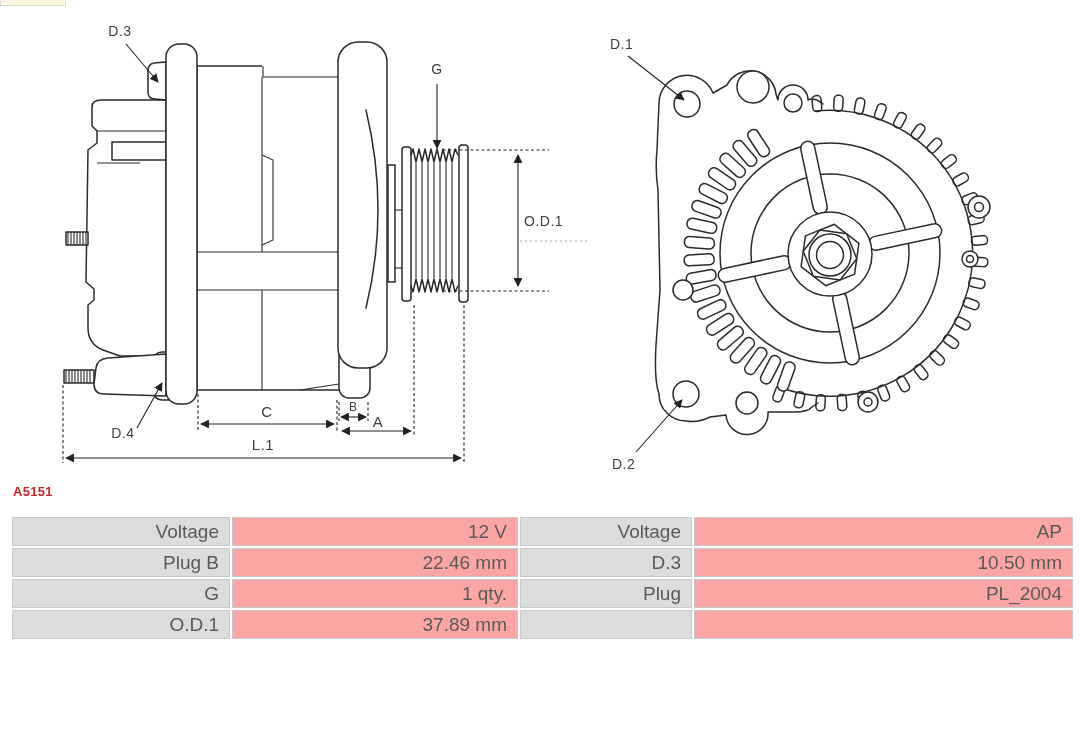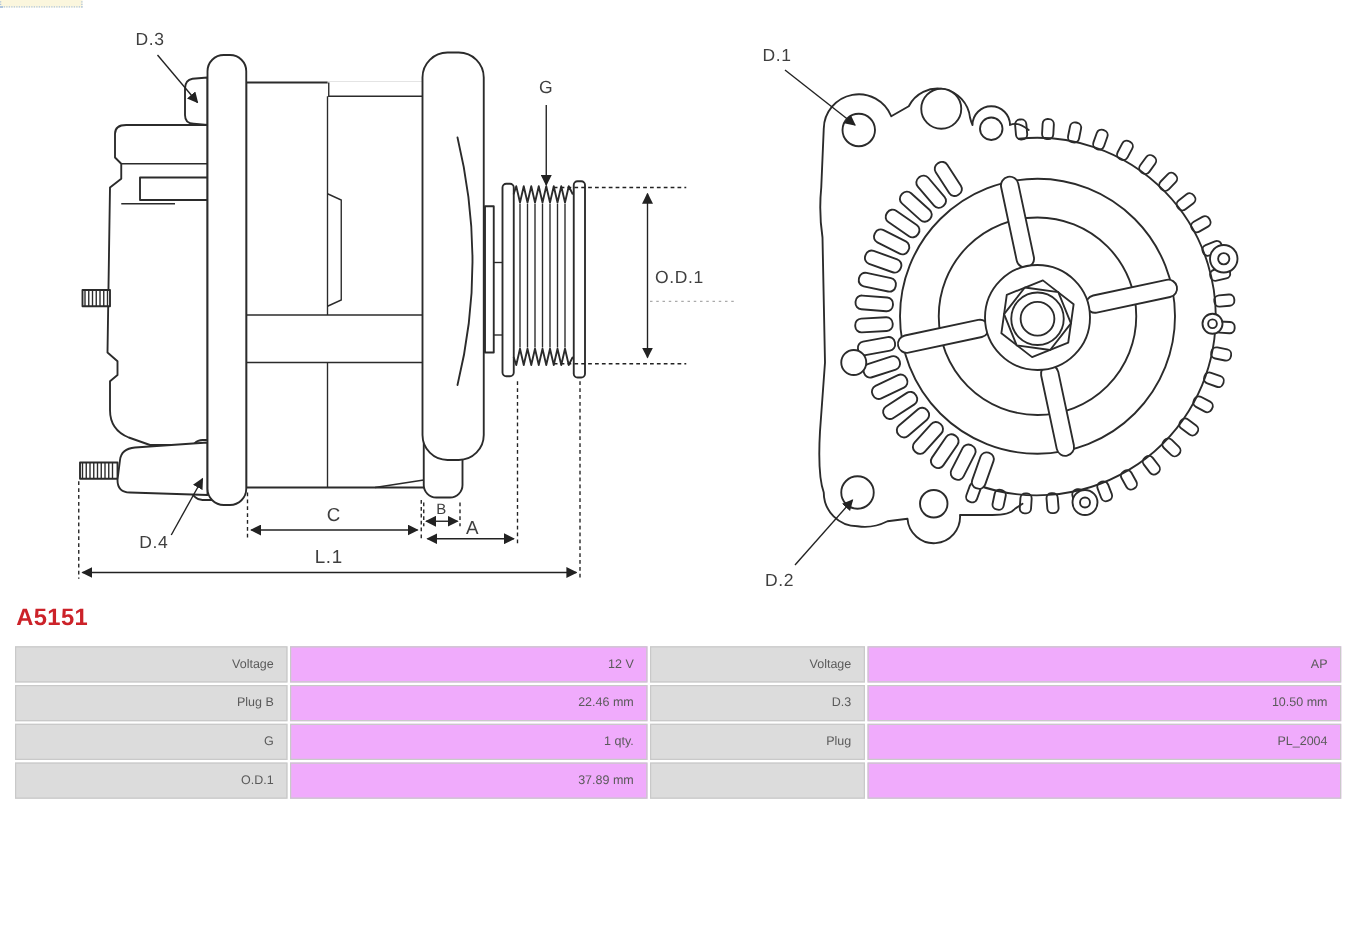--- a/index.html
+++ b/index.html
@@ -16,30 +16,30 @@
   .outline{fill:#ffffff;stroke:#2b2b2b;stroke-width:1.5;stroke-linejoin:round;stroke-linecap:round;}
   .nofill{fill:none;stroke:#2b2b2b;stroke-width:1.5;stroke-linejoin:round;stroke-linecap:round;}
   .thin{fill:none;stroke:#2b2b2b;stroke-width:1.1;}
   .dim{stroke:#222;stroke-width:1.1;fill:none;}
   .dashed{stroke:#222;stroke-width:1.1;fill:none;stroke-dasharray:3 2.5;}
   .faint{stroke:#aaa;stroke-width:1;fill:none;stroke-dasharray:2 3;}
   .lbl{font-size:14px;letter-spacing:0.5px;}
   .lbl-big{font-size:15px;letter-spacing:0.5px;}
   .lbl-sm{font-size:12px;}
 
-  .part-number{position:absolute;left:13px;top:484px;font-size:19px;font-weight:bold;
+  .part-number{position:absolute;left:13px;top:484px;font-size:13px;font-weight:bold;
     color:#cc2229;letter-spacing:0.3px;}
 
   .spec{position:absolute;left:10px;top:515px;}
   table.spec-table{border-collapse:separate;border-spacing:2px;table-layout:fixed;width:1055px;}
   table.spec-table td{border:1px solid #c9c9c9;height:27px;padding:0 10px;
-    font-size:10px;color:#5a5a5a;text-align:right;vertical-align:middle;
+    font-size:19px;color:#5a5a5a;text-align:right;vertical-align:middle;
     overflow:hidden;white-space:nowrap;}
   td.cell-label{background:#dcdcdc;}
-  td.cell-value{background:#f0abfc;}
+  td.cell-value{background:#fca5a5;}
 </style>
 </head>
 <body>
 
 <div class="page">
 
   <div class="top-fragment"></div>
 
   <div class="diagram-area">
 

